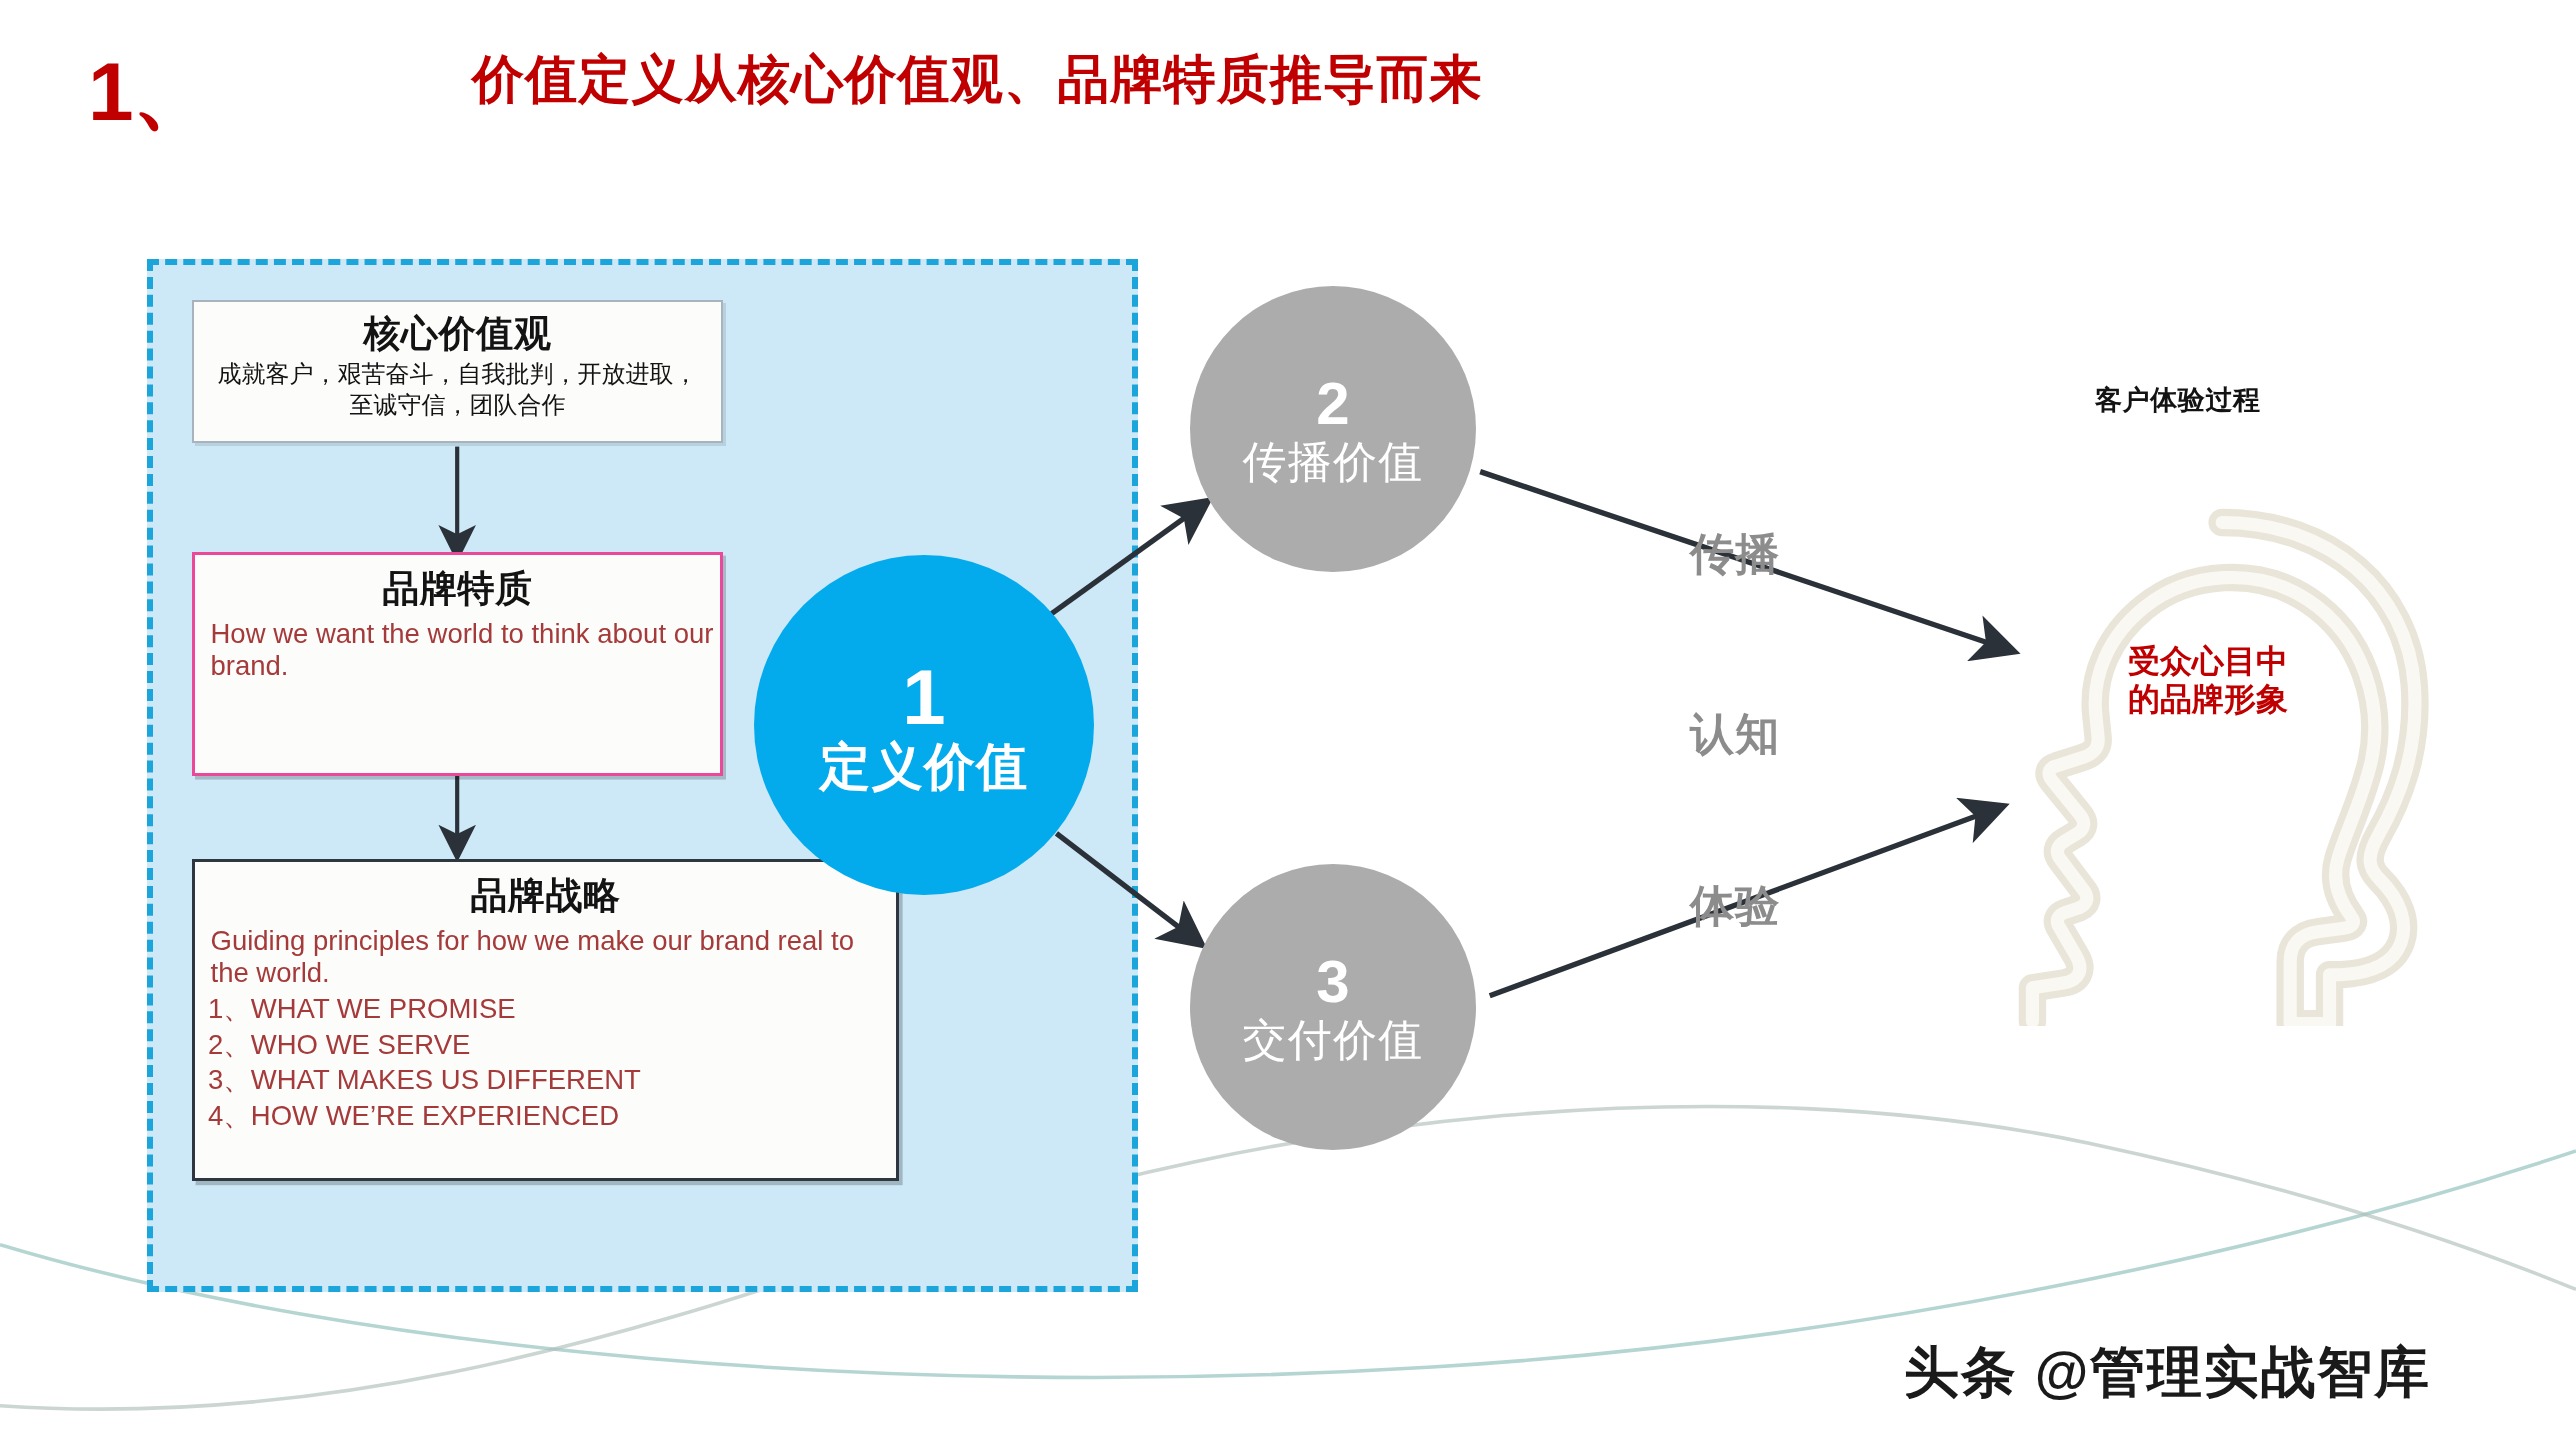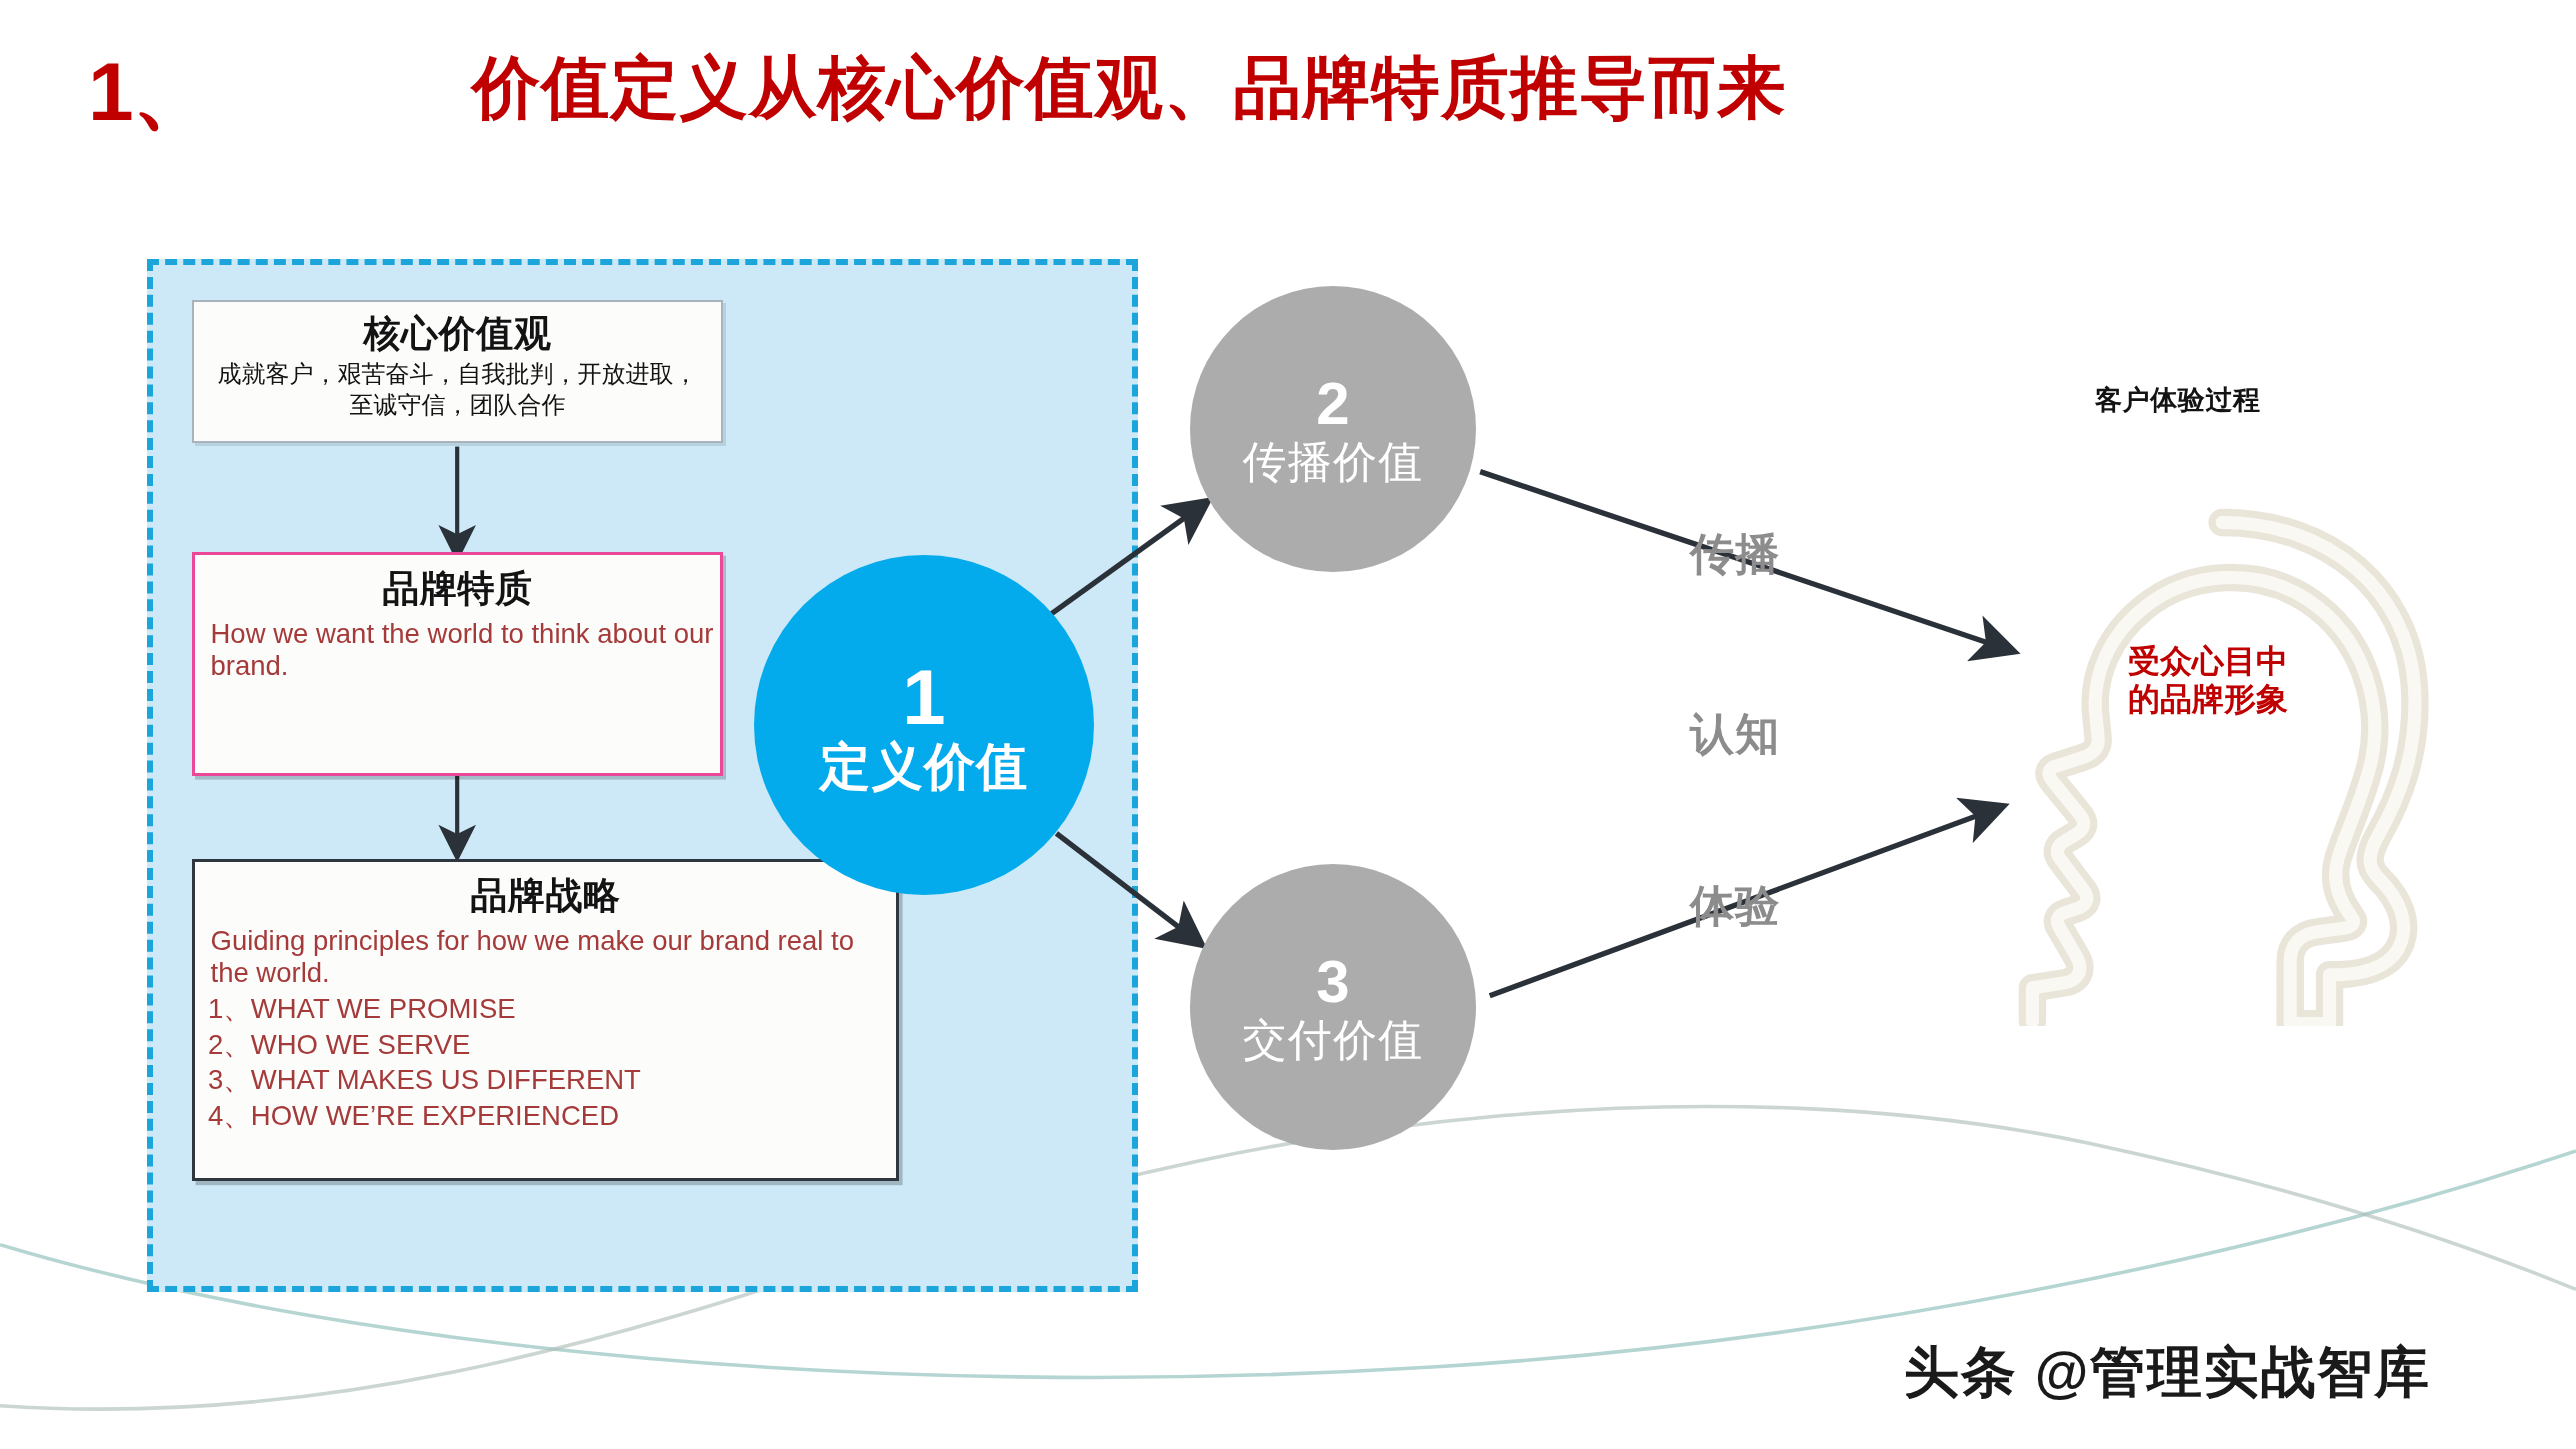--- a/index.html
+++ b/index.html
@@ -30,21 +30,21 @@
     left:88px; top:3.6px;
     font-size:82px;
     font-weight:bold;
     color:#C00000;
     letter-spacing:-1.2px;
     line-height:1;
   }
   #title-main{
     position:absolute;
     left:472px; top:4.8px;
-    font-size:68px;
+    font-size:52px;
     font-weight:bold;
     color:#C00000;
     letter-spacing:1.2px;
     line-height:1.05;
     white-space:nowrap;
   }
 
   
   #blue-panel{
     position:absolute;

